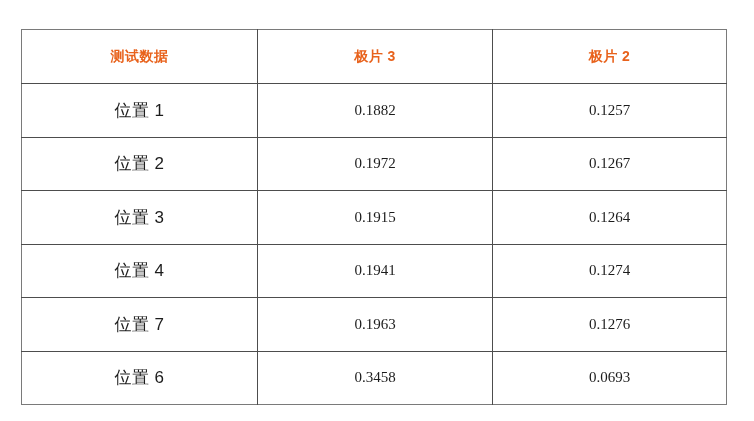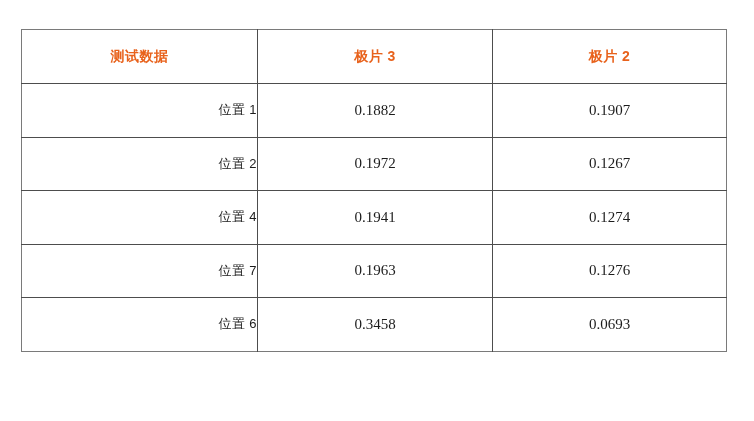--- a/index.html
+++ b/index.html
@@ -69,23 +69,22 @@
   table.data-table tbody td {
     height: 52.5px;
     color: #1c1c1c;
     font-weight: normal;
     font-size: 15px;
     font-family: "Liberation Serif", "DejaVu Serif", serif;
   }
 
   table.data-table tbody td.label-cell {
     font-family: "Liberation Sans", "DejaVu Sans", sans-serif;
-    font-size: 13px;
+    font-size: 17px;
     letter-spacing: 0.4px;
-    text-align: right;
   }
 </style>
 </head>
 <body>
 
 <div class="page">
   <div class="table-wrap">
     <table class="data-table">
       <colgroup>
         <col class="c1">
@@ -96,26 +95,31 @@
         <tr>
           <th>测试数据</th>
           <th>极片 3</th>
           <th>极片 2</th>
         </tr>
       </thead>
       <tbody>
         <tr>
           <td class="label-cell">位置 1</td>
           <td>0.1882</td>
-          <td>0.1907</td>
+          <td>0.1257</td>
         </tr>
         <tr>
           <td class="label-cell">位置 2</td>
           <td>0.1972</td>
           <td>0.1267</td>
+        </tr>
+        <tr>
+          <td class="label-cell">位置 3</td>
+          <td>0.1915</td>
+          <td>0.1264</td>
         </tr>
         <tr>
           <td class="label-cell">位置 4</td>
           <td>0.1941</td>
           <td>0.1274</td>
         </tr>
         <tr>
           <td class="label-cell">位置 7</td>
           <td>0.1963</td>
           <td>0.1276</td>

